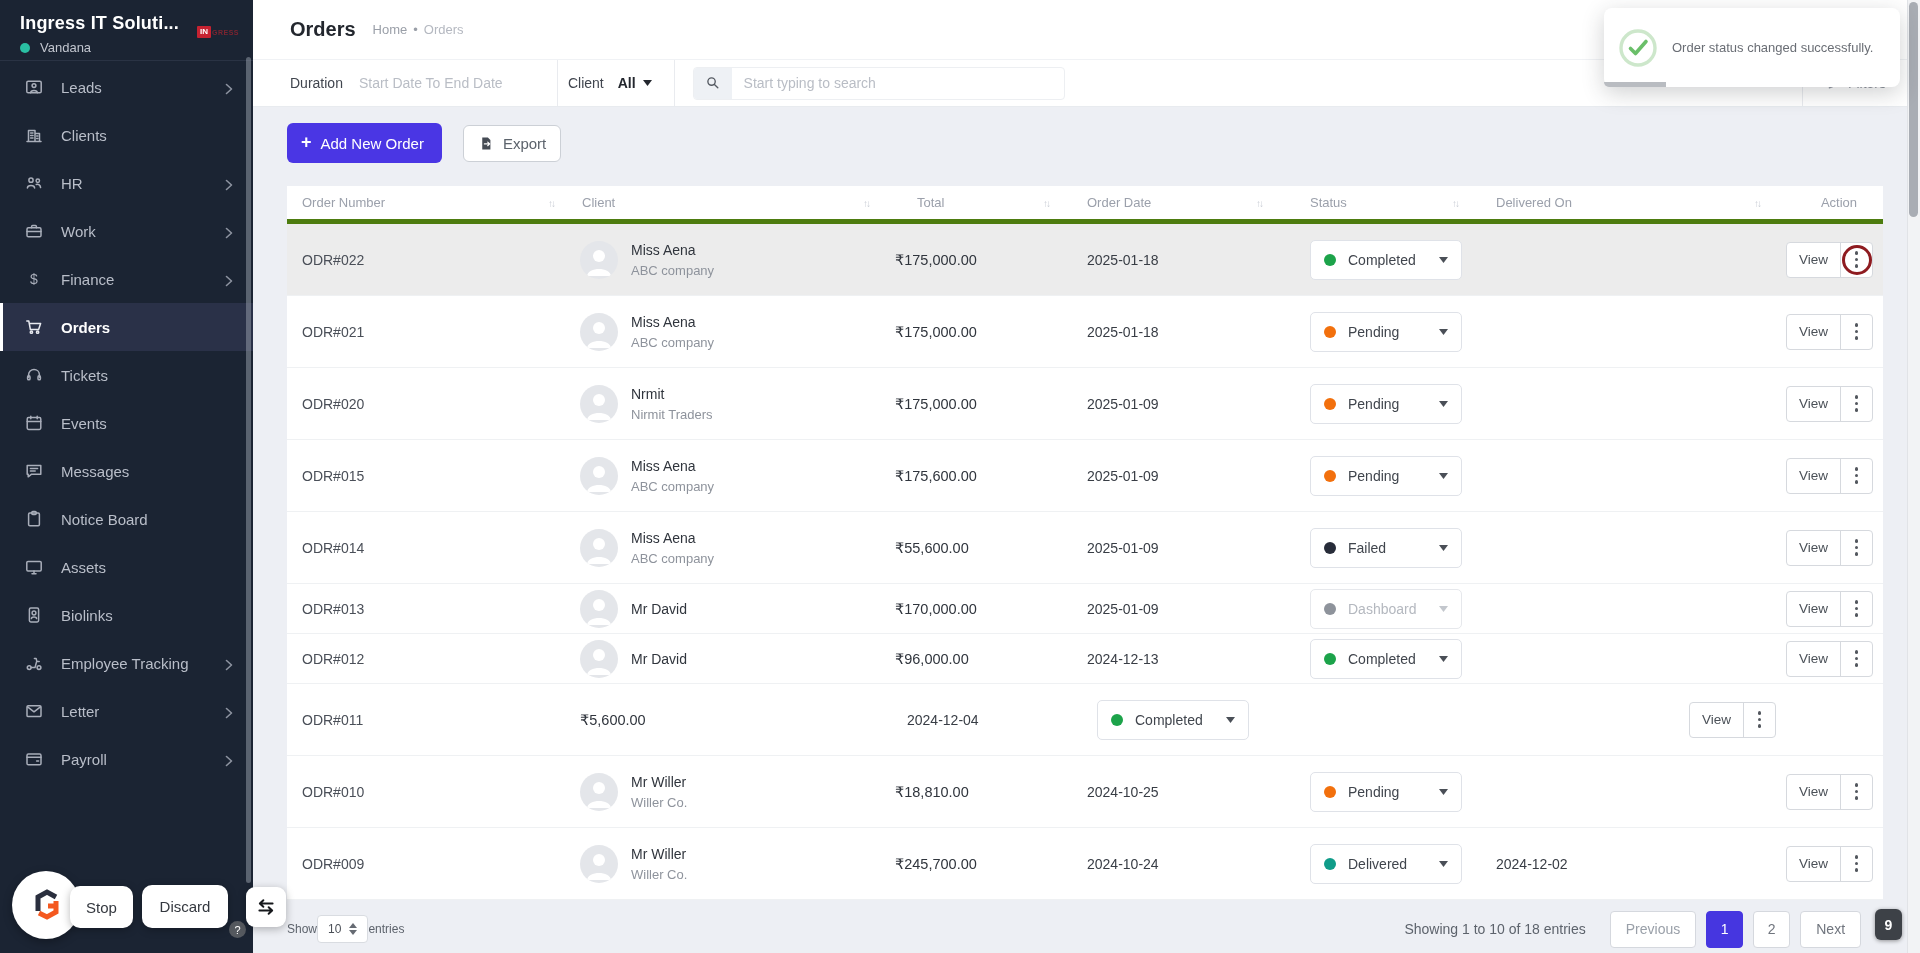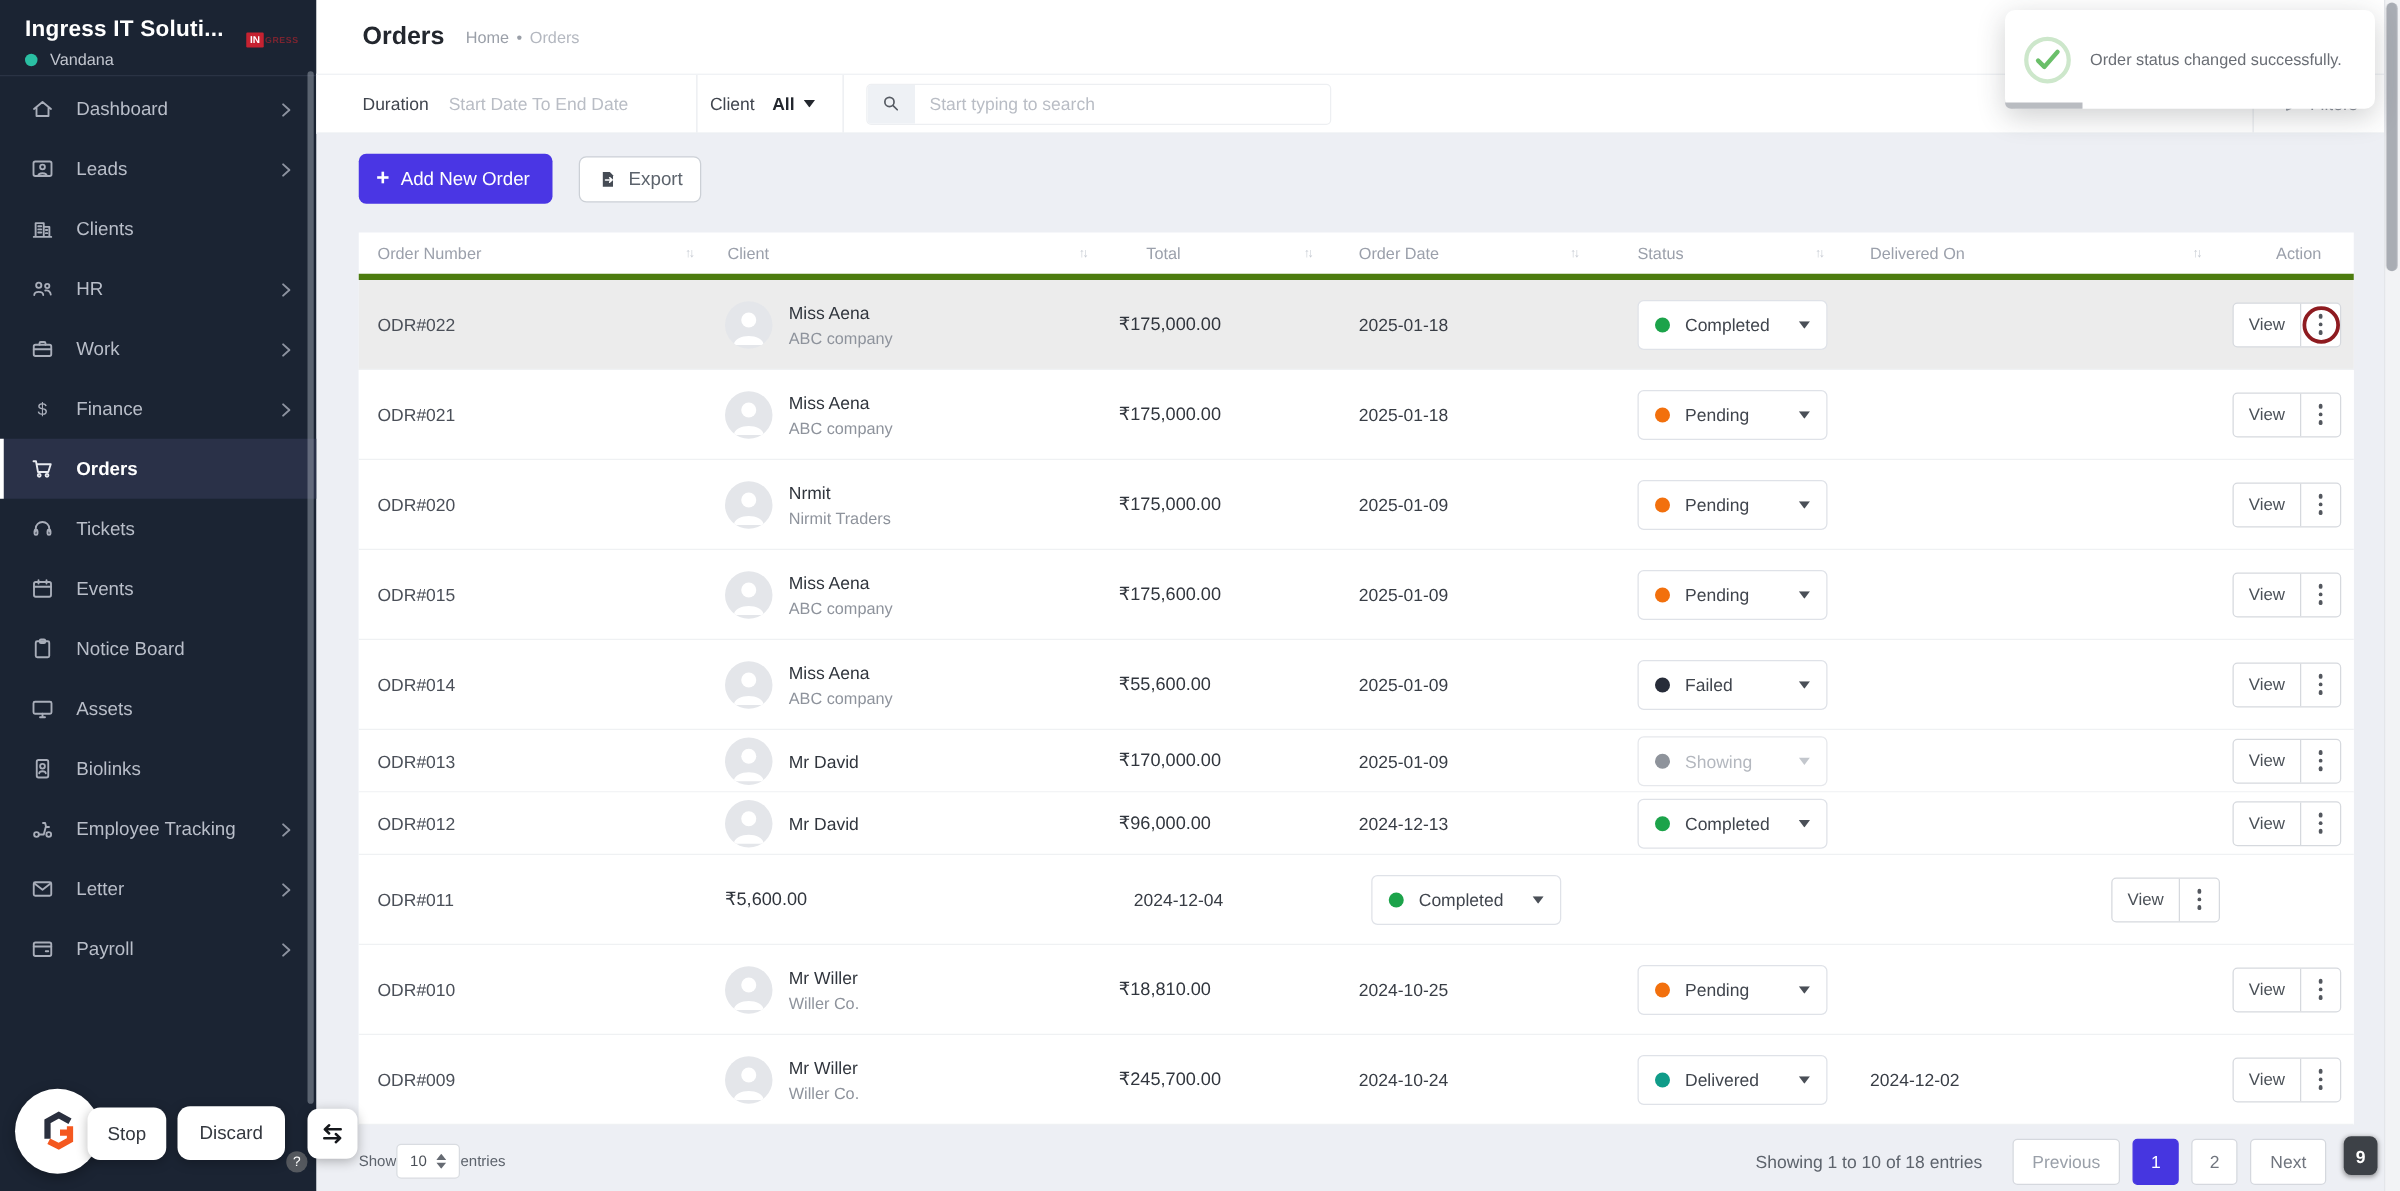--- a/index.html
+++ b/index.html
@@ -146,31 +146,20 @@
       </div>
       <div class="brand-badge">
         <span class="brand-in">IN</span>
         <span class="brand-rest">GRESS</span>
       </div>
     </div>
     <nav class="side-nav" id="sidebar-nav">
         <div class="nav-item">
           <span class="nav-icon">
             <svg viewBox="0 0 20 20">
-              <path d="M3.2 10.2 L10 4.6 L16.8 10.2 M5.2 9 V15.8 H14.8 V9"></path>
-            </svg>
-          </span>
-          <span class="nav-label">Dashboard</span>
-          <span class="nav-chevron"><svg viewBox="0 0 8 12">
-              <path d="M1.5 1.5 L6.5 6 L1.5 10.5"></path>
-            </svg></span>
-        </div>
-        <div class="nav-item">
-          <span class="nav-icon">
-            <svg viewBox="0 0 20 20">
               <rect x="2.8" y="4.2" width="14.4" height="11.6" rx="1.4"></rect>
               <circle cx="10" cy="8.6" r="1.9"></circle>
               <path d="M6.6 15.8 C6.8 12.8 13.2 12.8 13.4 15.8"></path>
             </svg>
           </span>
           <span class="nav-label">Leads</span>
           <span class="nav-chevron"><svg viewBox="0 0 8 12">
               <path d="M1.5 1.5 L6.5 6 L1.5 10.5"></path>
             </svg></span>
         </div>
@@ -240,20 +229,29 @@
           <span class="nav-label">Tickets</span>
         </div>
         <div class="nav-item">
           <span class="nav-icon">
             <svg viewBox="0 0 20 20">
               <rect x="3.2" y="4.6" width="13.6" height="11.8" rx="1.4"></rect>
               <path d="M3.2 8.4 H16.8 M6.8 3.2 V5.8 M13.2 3.2 V5.8"></path>
             </svg>
           </span>
           <span class="nav-label">Events</span>
+        </div>
+        <div class="nav-item">
+          <span class="nav-icon">
+            <svg viewBox="0 0 20 20">
+              <path d="M3.2 4.4 H16.8 V13.2 H7.6 L4.2 15.8 V13.2 H3.2 Z"></path>
+              <path d="M6.4 7.6 H13.6 M6.4 10 H11.2"></path>
+            </svg>
+          </span>
+          <span class="nav-label">Messages</span>
         </div>
         <div class="nav-item">
           <span class="nav-icon">
             <svg viewBox="0 0 20 20">
               <rect x="4.6" y="4" width="10.8" height="12.8" rx="1.2"></rect>
               <rect x="7.8" y="2.6" width="4.4" height="2.8" rx="1"></rect>
             </svg>
           </span>
           <span class="nav-label">Notice Board</span>
         </div>
@@ -610,21 +608,21 @@
                 </span>
                 <span class="cinfo">
                   <span class="cname">Mr David</span>
                 </span>
               </div>
               <div class="td total">₹170,000.00</div>
               <div class="td date">2025-01-09</div>
               <div class="td">
                 <div class="status-select muted">
                   <span class="dot" style="background:#8e939b"></span>
-                  <span class="sval">Showing</span>
+                  <span class="sval">Dashboard</span>
                   <svg class="scaret" viewBox="0 0 9 6">
                     <path d="M0 0 H9 L4.5 6 Z"></path>
                   </svg>
                 </div>
               </div>
               <div class="td delivered"></div>
               <div class="td action">
                 <div class="btn-group">
                   <button class="view-btn">View</button>
                   <button class="kebab-btn">

